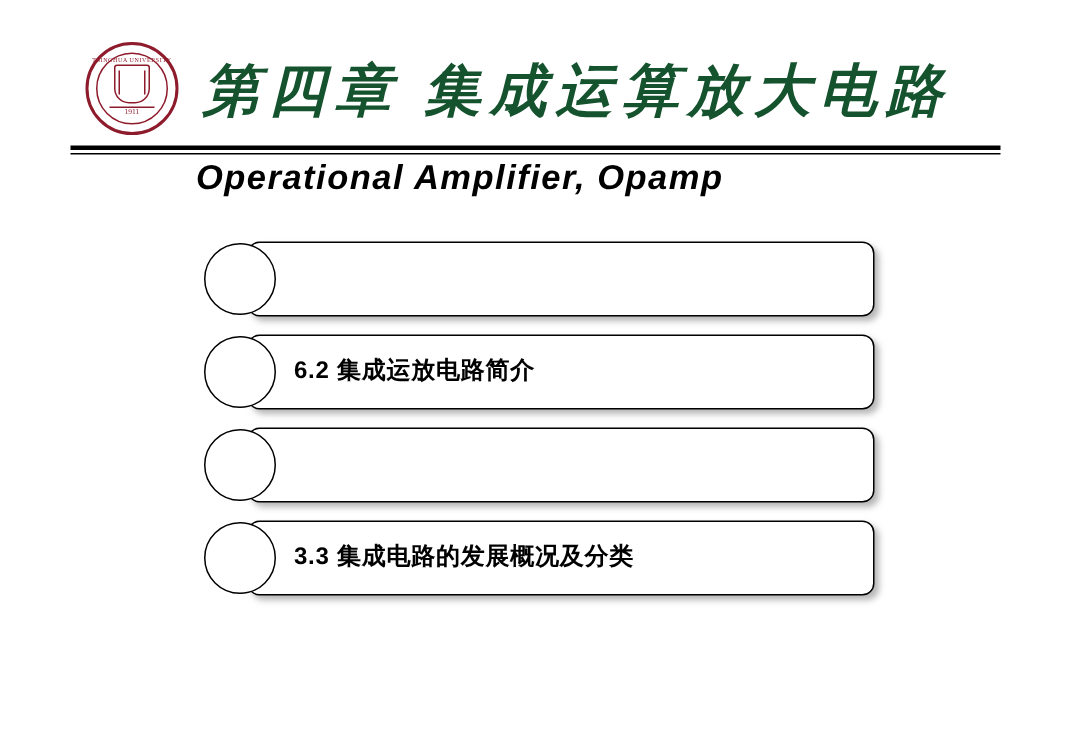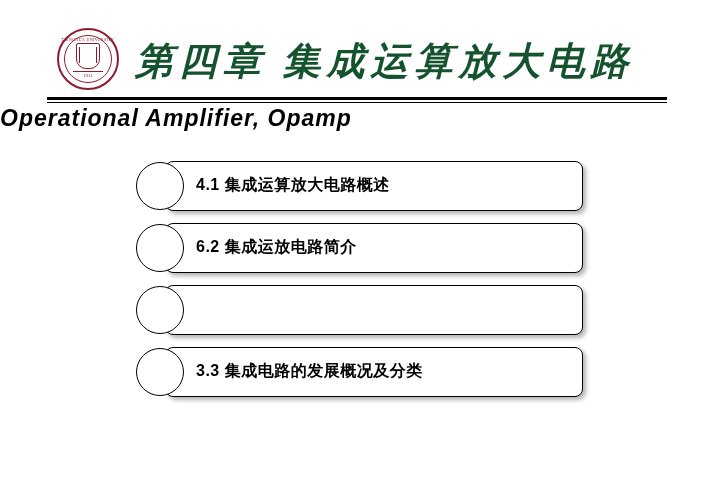--- a/index.html
+++ b/index.html
@@ -124,21 +124,21 @@
     top: 102px;
     width: 620px;
     height: 1px;
     background: #000000;
   }
   .title-en {
     position: absolute;
     left: 0;
     top: 105px;
     width: 613px;
-    text-align: left;
+    text-align: center;
     font-family: "Liberation Sans", sans-serif;
     font-size: 23px;
     font-weight: bold;
     font-style: italic;
     letter-spacing: 1px;
     color: #000000;
   }
 
   
   .items {
@@ -213,21 +213,20 @@
     <div class="rule-bottom"></div>
 
     <div class="title-en">Operational Amplifier, Opamp</div>
   </div>
 
   <div class="items">
 
     <div class="item-row">
       <div class="item-box"></div>
       <div class="item-bullet"></div>
-      <div class="item-label">4.1  集成运算放大电路概述</div>
     </div>
 
     <div class="item-row">
       <div class="item-box"></div>
       <div class="item-bullet"></div>
       <div class="item-label">6.2  集成运放电路简介</div>
     </div>
 
     <div class="item-row">
       <div class="item-box"></div>

